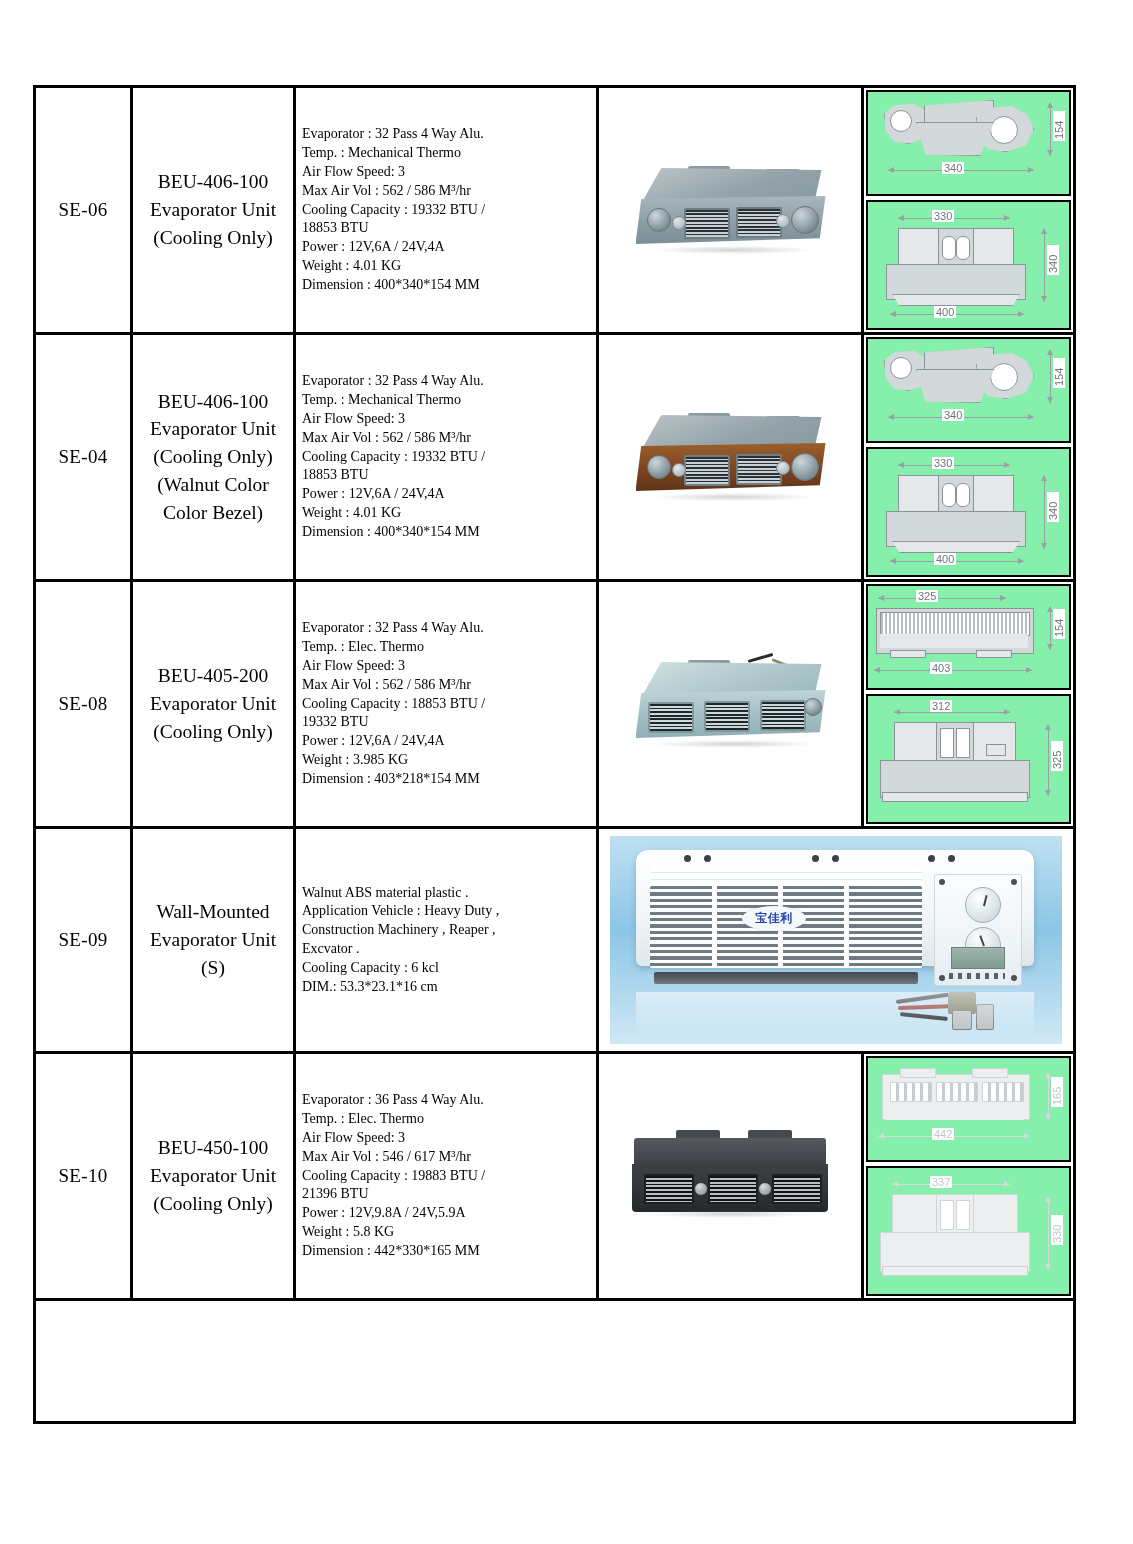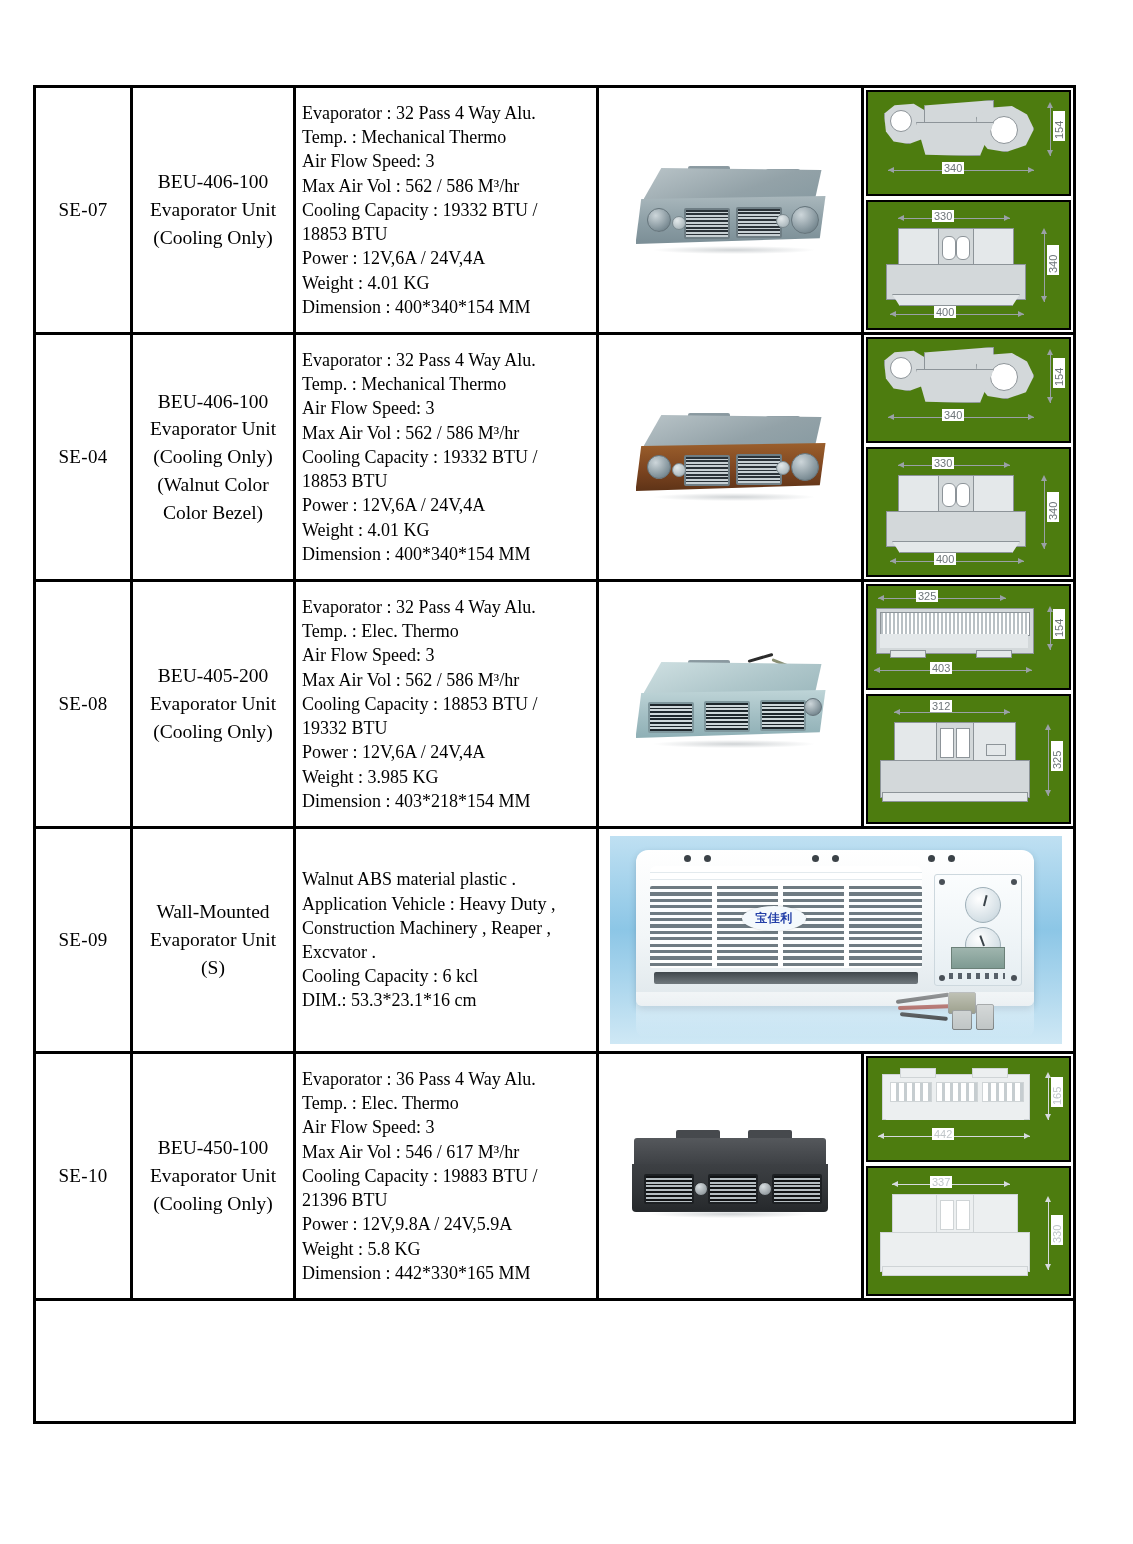--- a/index.html
+++ b/index.html
@@ -52,21 +52,21 @@
   .name-cell {
     text-align: center;
     font-size: 19.5px;
     line-height: 1.42;
     padding: 4px 5px !important;
   }
   .name-cell div { white-space: nowrap; }
 
   .spec-cell {
     text-align: left;
-    font-size: 18px;
+    font-size: 14px;
     line-height: 1.345;
     padding: 6px 4px 6px 6px !important;
     vertical-align: middle;
   }
   .spec-cell div { white-space: nowrap; }
 
   .photo-cell { text-align: center; padding: 3px !important; }
   .draw-cell  { padding: 2px !important; vertical-align: middle; }
 
   .empty-row td { height: 120px; }
@@ -205,21 +205,21 @@
     position: relative;
     width: 452px;
     height: 208px;
     margin: 4px auto;
     background: linear-gradient(180deg, #bfe0f2 0%, #8cc6e6 45%, #cfe8f5 100%);
     overflow: hidden;
   }
   .wall-unit {
     position: absolute;
     left: 26px; top: 14px;
-    width: 398px; height: 156px;
+    width: 398px; height: 116px;
     background: linear-gradient(180deg, #ffffff 0%, #f2f6f8 55%, #dfe7eb 100%);
     border-radius: 12px 12px 6px 6px;
     box-shadow: 0 3px 6px rgba(40,70,90,.25);
   }
   .wall-unit .caps {
     position: absolute;
     left: 30px; top: 5px; right: 30px; height: 9px;
   }
   .wall-unit .caps b {
     position: absolute;
@@ -355,21 +355,21 @@
     left: 26px; top: 156px;
     width: 398px; height: 46px;
     background: linear-gradient(180deg, rgba(255,255,255,.55), rgba(255,255,255,0));
     border-radius: 0 0 10px 10px;
   }
 
   
   .draw-stack { display: block; }
   .draw-panel {
     border: 2px solid #000000;
-    background: #4d7c0f;
+    background: #86efac;
     position: relative;
     overflow: hidden;
   }
   .draw-panel + .draw-panel { margin-top: 4px; }
 
   .dim-txt {
     position: absolute;
     font-family: "Liberation Sans", sans-serif;
     font-size: 11px;
     color: #6e7579;
@@ -438,21 +438,21 @@
     <colgroup>
       <col class="c-code">
         <col class="c-name">
         <col class="c-spec">
         <col class="c-photo">
         <col class="c-draw">
     </colgroup>
     <tbody>
 
       <tr>
-        <td class="code-cell">SE-07</td>
+        <td class="code-cell">SE-06</td>
         <td class="name-cell">
           <div>BEU-406-100</div>
           <div>Evaporator Unit</div>
           <div>(Cooling Only)</div>
         </td>
         <td class="spec-cell">
           <div>Evaporator : 32 Pass 4 Way Alu.</div>
           <div>Temp. : Mechanical Thermo</div>
           <div>Air Flow Speed: 3</div>
           <div>Max Air Vol :  562 / 586 M³/hr</div>

